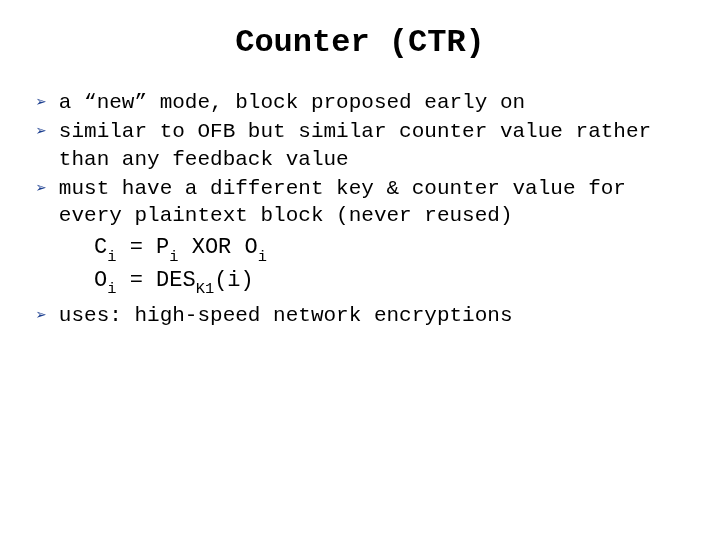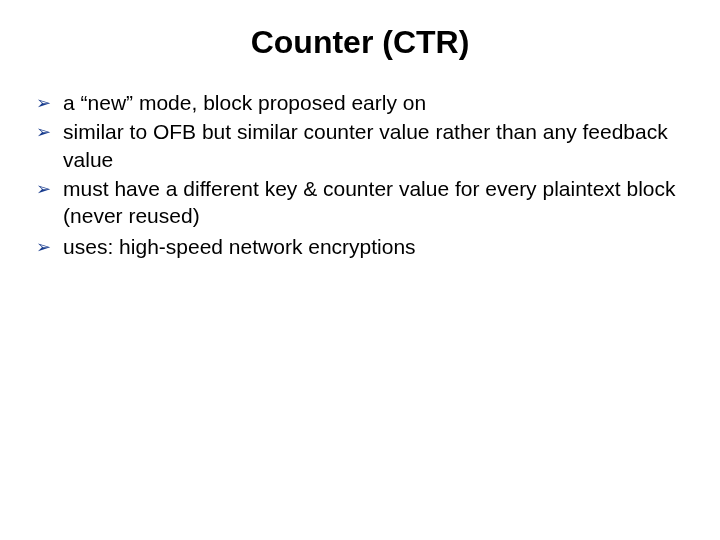--- a/index.html
+++ b/index.html
@@ -1,18 +1,19 @@
 <!DOCTYPE html>
 <html><head>
   <meta charset="utf-8">
   <style>
     * {
       margin: 0;
       padding: 0;
       box-sizing: border-box;
+      font-family: Liberation Mono, monospace;
     }
     body {
       width: 720px;
       height: 540px;
       background: #ffffff;
       font-family: Arial, Helvetica, sans-serif;
       color: #000000;
       padding: 24px 36px;
     }
     .title {
@@ -74,20 +75,22 @@
     <span class="bullet-marker">➢</span>
     <span class="bullet-text">similar to OFB but similar counter value rather than any feedback value</span>
   </li>
   <li>
     <span class="bullet-marker">➢</span>
     <span class="bullet-text">must have a different key &amp; counter value for every plaintext block (never reused)</span>
   </li>
 </ul>
 
 <div class="formula-block">
+  <div class="formula-line"><span>C</span><span class="sub">i</span><span> = P</span><span class="sub">i</span><span> XOR O</span><span class="sub">i</span></div>
+  <div class="formula-line"><span>O</span><span class="sub">i</span><span> = DES</span><span class="sub">K1</span><span>(i)</span></div>
 </div>
 
 <ul class="bullets">
   <li>
     <span class="bullet-marker">➢</span>
     <span class="bullet-text">uses: high-speed network encryptions</span>
   </li>
 </ul>
 
 </body></html>

